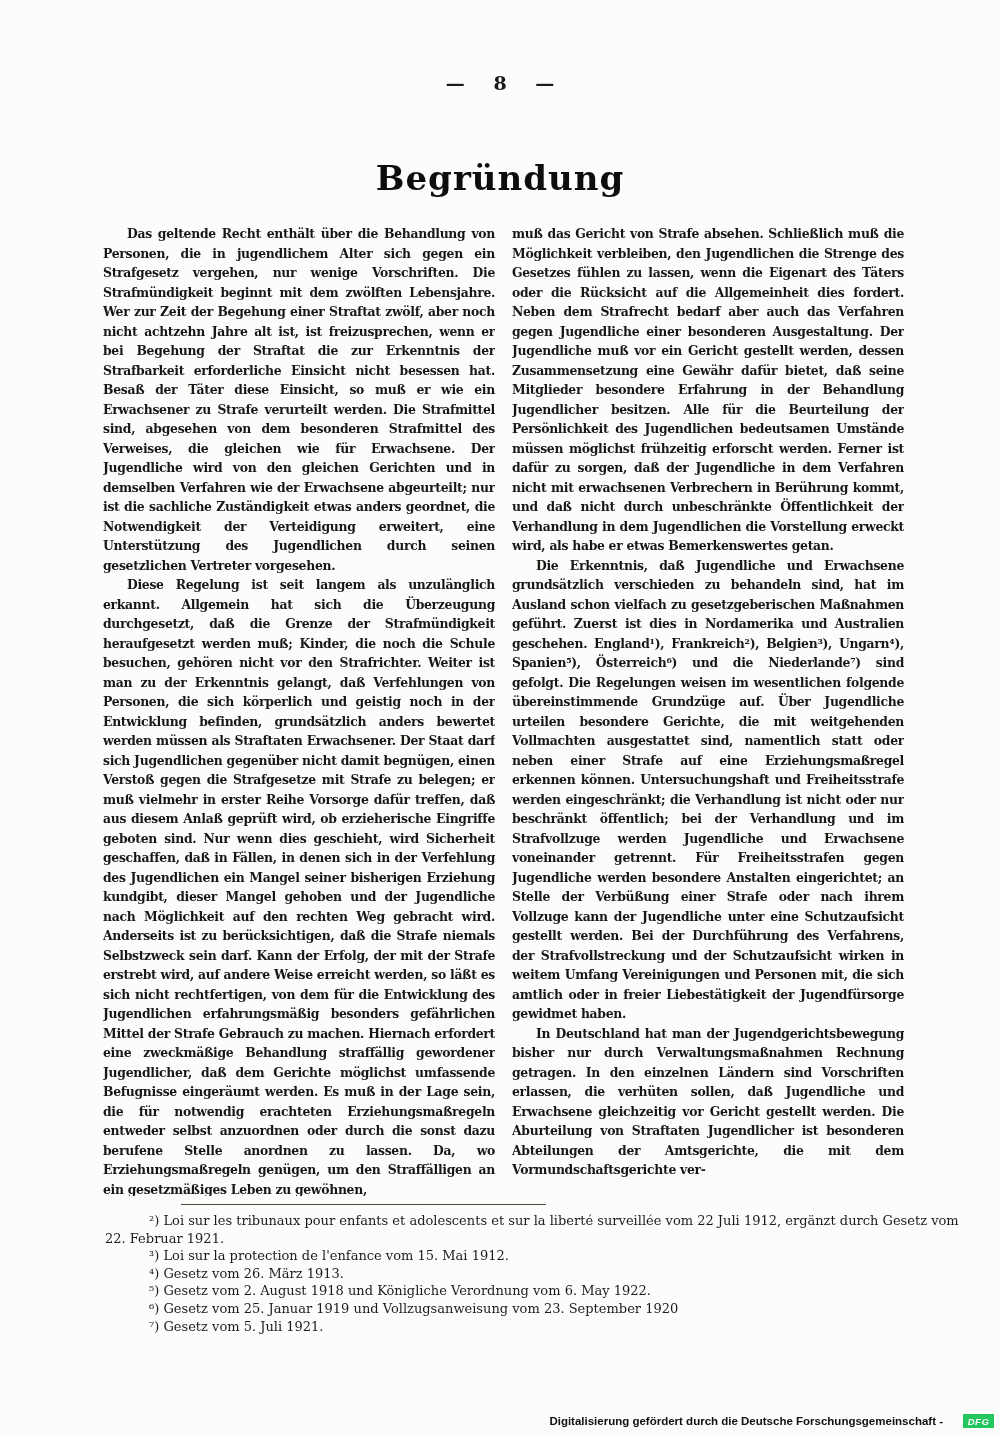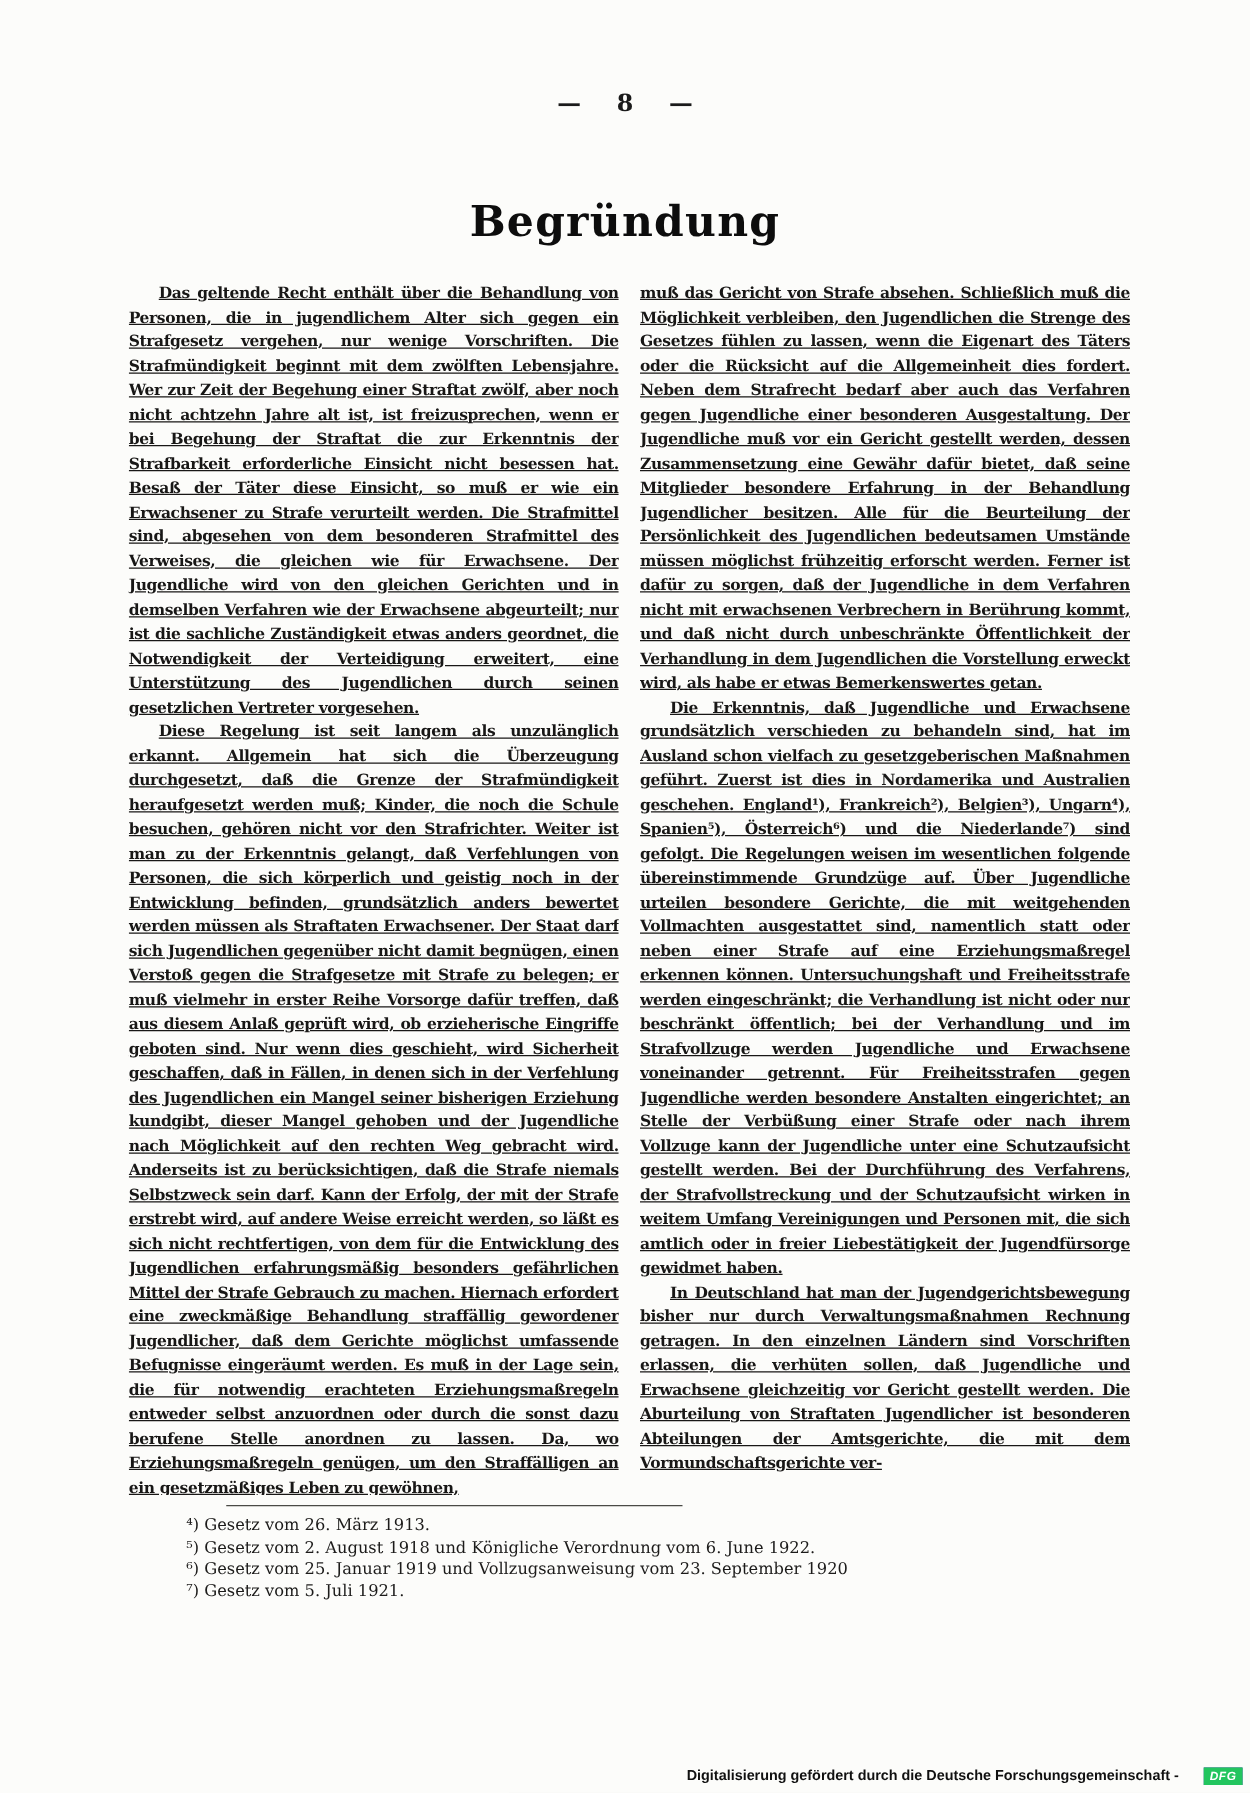--- a/index.html
+++ b/index.html
@@ -46,21 +46,20 @@
   }
   .para {
     margin: 0;
     font-size: 12.4px;
     font-weight: bold;
     line-height: 19.5px;
     letter-spacing: -0.3px;
     text-align: justify;
     hyphens: auto;
     color: #181716;
-    text-decoration: underline;
   }
   .para.indent { text-indent: 24px; }
   .para.no-indent { text-indent: 0; }
   .footnote-sep {
     width: 365px;
     border-top: 1px solid #4a4a46;
     margin: 8px 0 7px 181px;
     height: 0;
   }
   .footnotes {
@@ -118,22 +117,24 @@
     <div class="col">
       <p class="para no-indent">muß das Gericht von Strafe absehen. Schließlich muß die Möglichkeit verbleiben, den Jugendlichen die Strenge des Gesetzes fühlen zu lassen, wenn die Eigenart des Täters oder die Rücksicht auf die Allgemeinheit dies fordert. Neben dem Strafrecht bedarf aber auch das Verfahren gegen Jugendliche einer besonderen Ausgestaltung. Der Jugendliche muß vor ein Gericht gestellt werden, dessen Zusammensetzung eine Gewähr dafür bietet, daß seine Mitglieder besondere Erfahrung in der Behandlung Jugendlicher besitzen. Alle für die Beurteilung der Persönlichkeit des Jugendlichen bedeutsamen Umstände müssen möglichst frühzeitig erforscht werden. Ferner ist dafür zu sorgen, daß der Jugendliche in dem Verfahren nicht mit erwachsenen Verbrechern in Berührung kommt, und daß nicht durch unbeschränkte Öffentlichkeit der Verhandlung in dem Jugendlichen die Vorstellung erweckt wird, als habe er etwas Bemerkenswertes getan.</p>
       <p class="para indent">Die Erkenntnis, daß Jugendliche und Erwachsene grundsätzlich verschieden zu behandeln sind, hat im Ausland schon vielfach zu gesetzgeberischen Maßnahmen geführt. Zuerst ist dies in Nordamerika und Australien geschehen. England¹), Frankreich²), Belgien³), Ungarn⁴), Spanien⁵), Österreich⁶) und die Niederlande⁷) sind gefolgt. Die Regelungen weisen im wesentlichen folgende übereinstimmende Grundzüge auf. Über Jugendliche urteilen besondere Gerichte, die mit weitgehenden Vollmachten ausgestattet sind, namentlich statt oder neben einer Strafe auf eine Erziehungsmaßregel erkennen können. Untersuchungshaft und Freiheitsstrafe werden eingeschränkt; die Verhandlung ist nicht oder nur beschränkt öffentlich; bei der Verhandlung und im Strafvollzuge werden Jugendliche und Erwachsene voneinander getrennt. Für Freiheitsstrafen gegen Jugendliche werden besondere Anstalten eingerichtet; an Stelle der Verbüßung einer Strafe oder nach ihrem Vollzuge kann der Jugendliche unter eine Schutzaufsicht gestellt werden. Bei der Durchführung des Verfahrens, der Strafvollstreckung und der Schutzaufsicht wirken in weitem Umfang Vereinigungen und Personen mit, die sich amtlich oder in freier Liebestätigkeit der Jugendfürsorge gewidmet haben.</p>
       <p class="para indent">In Deutschland hat man der Jugendgerichtsbewegung bisher nur durch Verwaltungsmaßnahmen Rechnung getragen. In den einzelnen Ländern sind Vorschriften erlassen, die verhüten sollen, daß Jugendliche und Erwachsene gleichzeitig vor Gericht gestellt werden. Die Aburteilung von Straftaten Jugendlicher ist besonderen Abteilungen der Amtsgerichte, die mit dem Vormundschaftsgerichte ver-</p>
     </div>
   </div>
 
   <div class="footnote-sep"></div>
 
   <div class="footnotes">
+    <p class="footnote">²) Loi sur les tribunaux pour enfants et adolescents et sur la liberté surveillée vom 22 Juli 1912, ergänzt durch Gesetz vom 22. Februar 1921.</p>
+    <p class="footnote">³) Loi sur la protection de l'enfance vom 15. Mai 1912.</p>
     <p class="footnote">⁴) Gesetz vom 26. März 1913.</p>
-    <p class="footnote">⁵) Gesetz vom 2. August 1918 und Königliche Verordnung vom 6. June 1922.</p>
+    <p class="footnote">⁵) Gesetz vom 2. August 1918 und Königliche Verordnung vom 6. May 1922.</p>
     <p class="footnote">⁶) Gesetz vom 25. Januar 1919 und Vollzugsanweisung vom 23. September 1920</p>
     <p class="footnote">⁷) Gesetz vom 5. Juli 1921.</p>
   </div>
 
   <div class="scan-footer">
     <span>Digitalisierung gefördert durch die Deutsche Forschungsgemeinschaft -</span>
     <span class="dfg-logo" style="background-color: rgb(27, 44, 144);">DFG</span>
   </div>
 
 </div>

